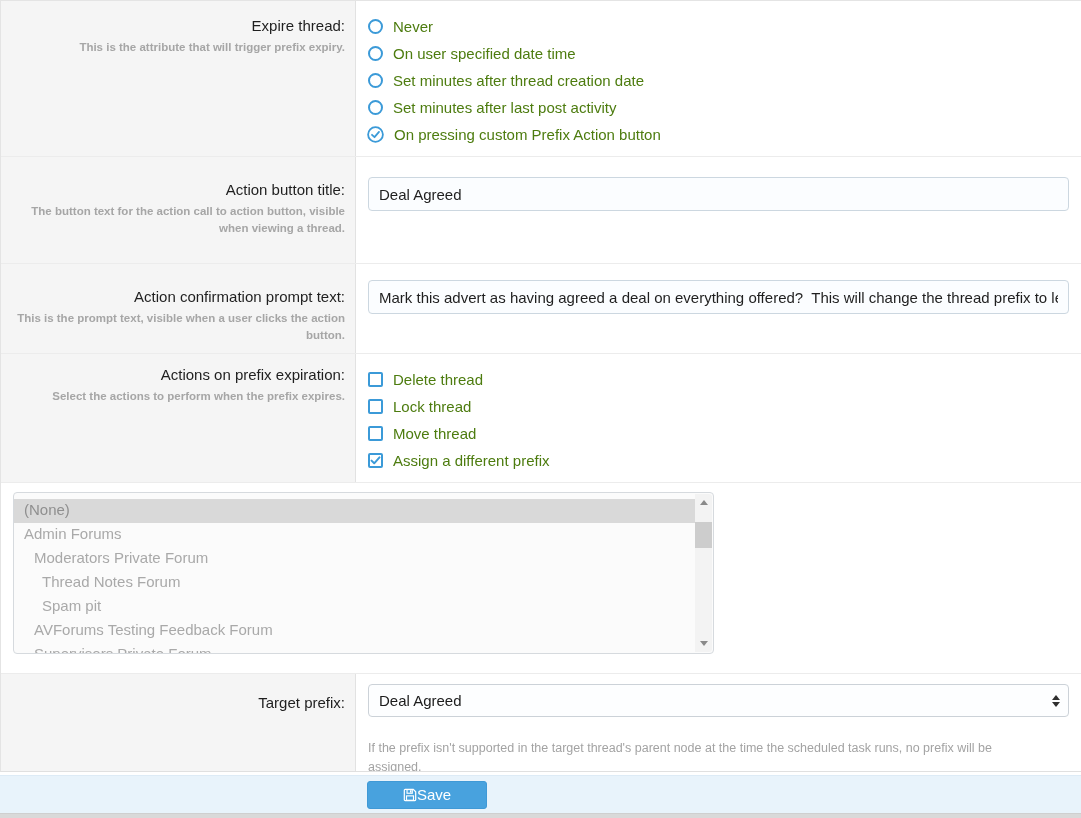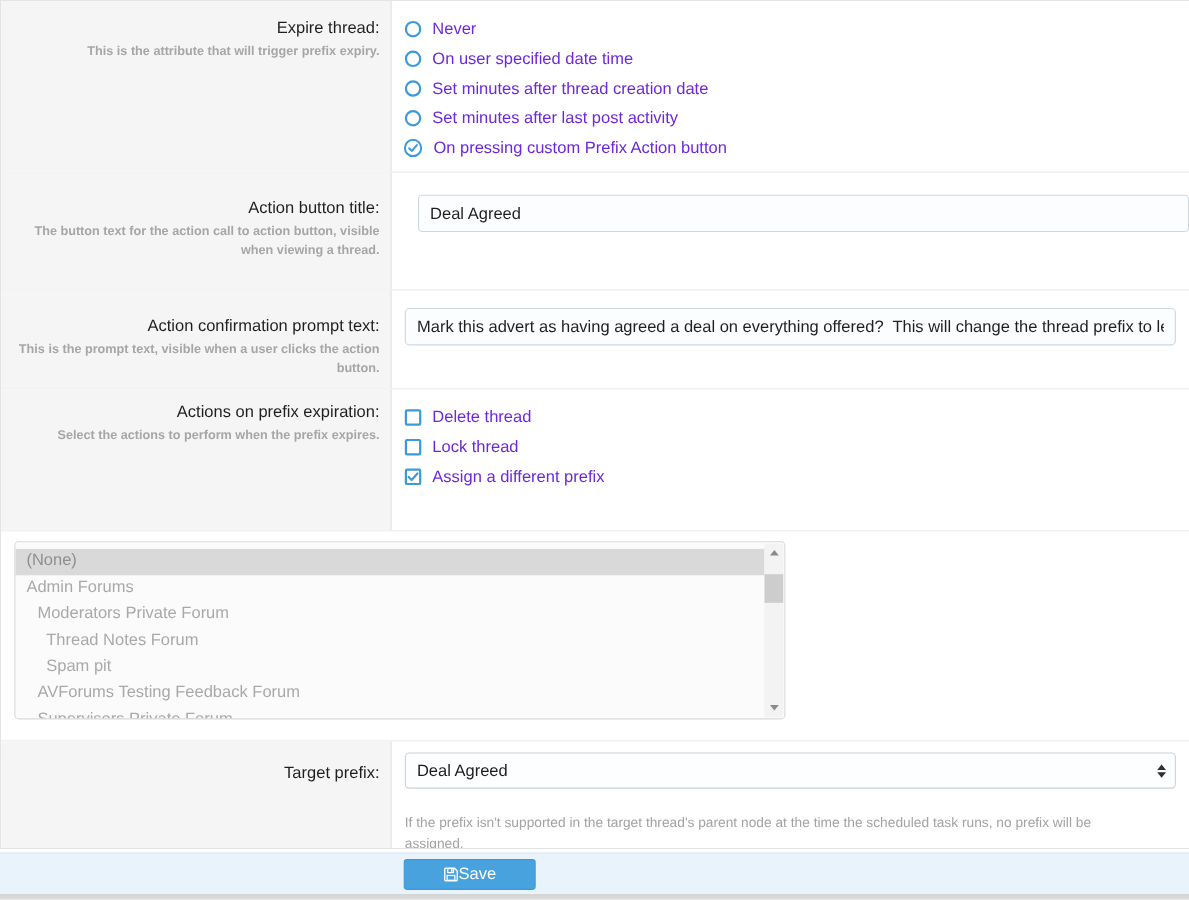--- a/index.html
+++ b/index.html
@@ -12,31 +12,31 @@
   .row { display:flex; width:100%; }
   .row + .row { border-top:1px solid #ececec; }
 
   .cell-label { width:355px; flex:0 0 355px; background:#f5f5f5;
     border-right:1px solid #e2e2e2; text-align:right; padding:16px 10px 10px 14px; }
   .cell-label .lbl { font-size:15px; color:#1f1f1f; }
   .cell-label .explain { margin-top:5px; font-size:11.5px; color:#a6a6a6; line-height:1.5;font-weight:bold; }
   .cell-content { flex:1 1 auto; padding:12px 12px 10px 12px; min-width:0; }
 
   .row-expire { height:155px; }
-  .row-title  { height:107px;gap:12px; }
+  .row-title  { height:107px; }
   .row-prompt { height:90px; }
   .row-actions{ height:129px; }
   .row-node   { height:191px; }
   .row-prefix { height:100px; }
   .row-title .cell-label, .row-prompt .cell-label { padding-top:24px; }
   .row-node .cell-label, .row-prefix .cell-label { padding-top:20px; }
   .row-actions .cell-label { padding-top:12px; }
 
   .choice { display:flex; align-items:center; height:27px; }
-  .choice .opt-label { font-size:15px; color:#6d28d9; margin-left:10px; white-space:nowrap; }
+  .choice .opt-label { font-size:15px; color:#4d7c0f; margin-left:10px; white-space:nowrap; }
 
   .radio { width:15px; height:15px; border:2px solid #3b9ad8; border-radius:50%;
     background:#fff; flex:0 0 15px; }
   .radio-checked { width:17px; height:17px; flex:0 0 17px; margin-left:-1px; }
   .checkbox { width:15px; height:15px; border:2px solid #3b9ad8; border-radius:2px;
     background:#fff; flex:0 0 15px; display:flex; align-items:center; justify-content:center; }
 
   input.textbox { display:block; width:701px; height:34px; border:1px solid #ccd7e0;
     border-radius:4px; background:#fbfdff; padding:0 10px; font-size:15px; color:#1f1f1f;
     font-family:inherit; margin-top:8px; outline:none; white-space:nowrap; overflow:hidden; }
@@ -151,20 +151,24 @@
       <div class="explain">Select the actions to perform when the prefix expires.</div>
     </div>
     <div class="cell-content">
       <div class="choice">
         <span class="checkbox"></span>
         <span class="opt-label">Delete thread</span>
       </div>
       <div class="choice">
         <span class="checkbox"></span>
         <span class="opt-label">Lock thread</span>
+      </div>
+      <div class="choice">
+        <span class="checkbox"></span>
+        <span class="opt-label">Move thread</span>
       </div>
       <div class="choice">
         <span class="checkbox">
           <svg width="11" height="11" viewBox="0 0 11 11">
             <path d="M1.5 5.6 4.2 8.3 9.5 2.4" fill="none" stroke="#3b9ad8" stroke-width="2" stroke-linecap="round" stroke-linejoin="round"></path>
           </svg>
         </span>
         <span class="opt-label">Assign a different prefix</span>
       </div>
     </div>

